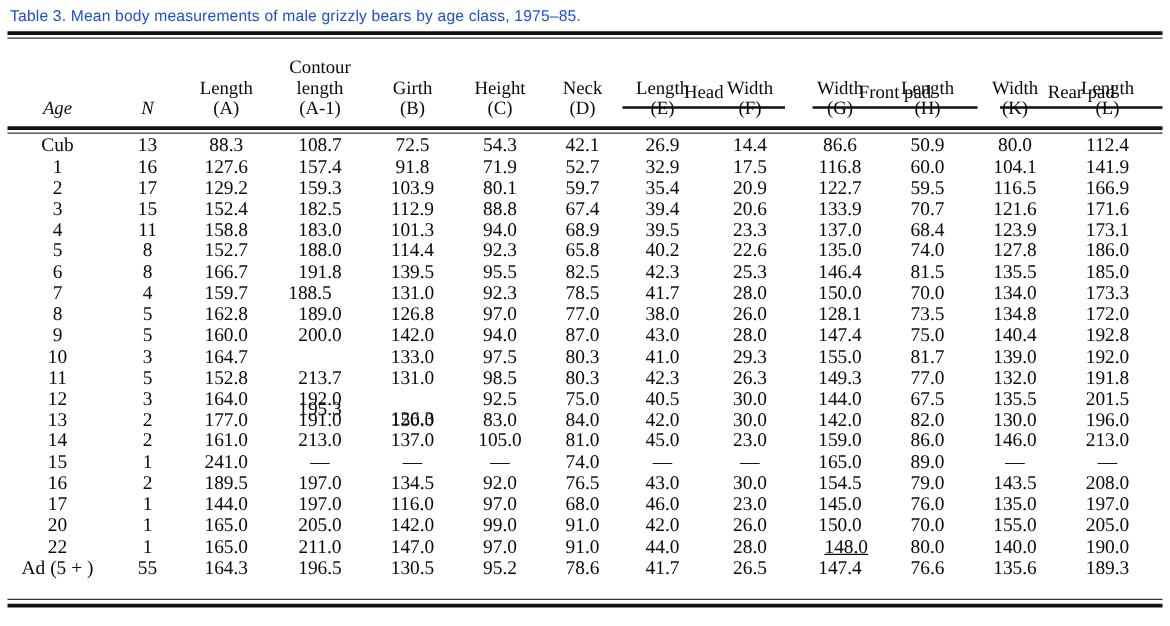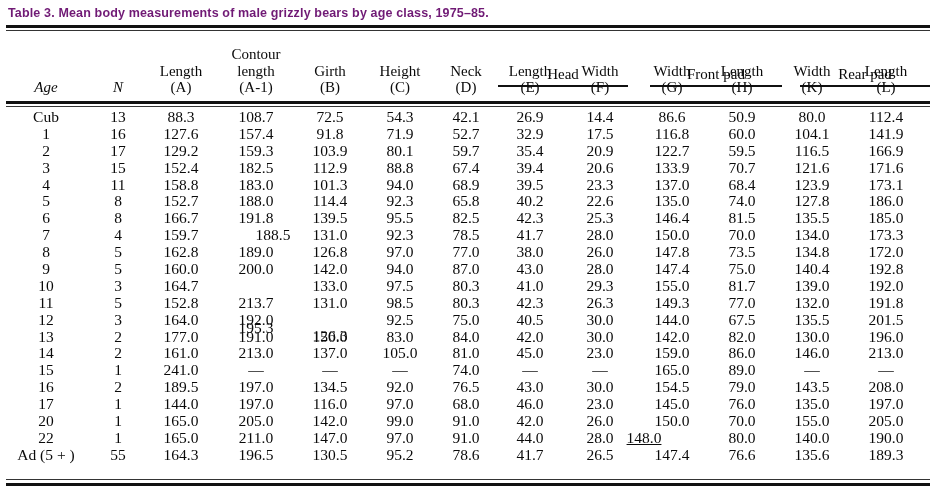--- a/index.html
+++ b/index.html
@@ -22,24 +22,24 @@
     box-sizing: border-box;
   }
 
   
   .caption {
     position: absolute;
     left: 8px;
     top: 6px;
     width: 920px;
     font-family: "Liberation Sans", "DejaVu Sans", sans-serif;
-    font-weight: bold;
+    font-weight: normal;
     font-size: 12.5px;
     letter-spacing: 0.15px;
-    color: #701a75;
+    color: #1d4ed8;
     white-space: nowrap;
   }
 
   
   .rule {
     position: absolute;
     left: 6px;
     width: 924px;
     background: #111;
   }
@@ -281,42 +281,42 @@
         <div class="cell" style="left: 545px; width: 110px;">25.3</div>
         <div class="cell" style="left: 617px; width: 110px;">146.4</div>
         <div class="cell" style="left: 687px; width: 110px;">81.5</div>
         <div class="cell" style="left: 757px; width: 110px;">135.5</div>
         <div class="cell" style="left: 831px; width: 110px;">185.0</div>
       </div>
       <div class="row">
         <div class="cell" style="left: -9px; width: 110px;">7</div>
         <div class="cell" style="left: 63px; width: 110px;">4</div>
         <div class="cell" style="left: 126px; width: 110px;">159.7</div>
-        <div class="cell" style="left: 218px; width: 110px;">188.5</div>
+        <div class="cell" style="left: 193px; width: 110px;">188.5</div>
         <div class="cell" style="left: 275px; width: 110px;">131.0</div>
         <div class="cell" style="left: 345px; width: 110px;">92.3</div>
         <div class="cell" style="left: 411px; width: 110px;">78.5</div>
         <div class="cell" style="left: 475px; width: 110px;">41.7</div>
         <div class="cell" style="left: 545px; width: 110px;">28.0</div>
         <div class="cell" style="left: 617px; width: 110px;">150.0</div>
         <div class="cell" style="left: 687px; width: 110px;">70.0</div>
         <div class="cell" style="left: 757px; width: 110px;">134.0</div>
         <div class="cell" style="left: 831px; width: 110px;">173.3</div>
       </div>
       <div class="row">
         <div class="cell" style="left: -9px; width: 110px;">8</div>
         <div class="cell" style="left: 63px; width: 110px;">5</div>
         <div class="cell" style="left: 126px; width: 110px;">162.8</div>
         <div class="cell" style="left: 201px; width: 110px;">189.0</div>
         <div class="cell" style="left: 275px; width: 110px;">126.8</div>
         <div class="cell" style="left: 345px; width: 110px;">97.0</div>
         <div class="cell" style="left: 411px; width: 110px;">77.0</div>
         <div class="cell" style="left: 475px; width: 110px;">38.0</div>
         <div class="cell" style="left: 545px; width: 110px;">26.0</div>
-        <div class="cell" style="left: 617px; width: 110px;">147.8</div>
+        <div class="cell" style="left: 617px; width: 110px;">128.1</div>
         <div class="cell" style="left: 687px; width: 110px;">73.5</div>
         <div class="cell" style="left: 757px; width: 110px;">134.8</div>
         <div class="cell" style="left: 831px; width: 110px;">172.0</div>
       </div>
       <div class="row">
         <div class="cell" style="left: -9px; width: 110px;">9</div>
         <div class="cell" style="left: 63px; width: 110px;">5</div>
         <div class="cell" style="left: 126px; width: 110px;">160.0</div>
         <div class="cell" style="left: 201px; width: 110px;">200.0</div>
         <div class="cell" style="left: 275px; width: 110px;">142.0</div>
@@ -467,21 +467,21 @@
       <div class="row">
         <div class="cell" style="left: -9px; width: 110px;">22</div>
         <div class="cell" style="left: 63px; width: 110px;">1</div>
         <div class="cell" style="left: 126px; width: 110px;">165.0</div>
         <div class="cell" style="left: 201px; width: 110px;">211.0</div>
         <div class="cell" style="left: 275px; width: 110px;">147.0</div>
         <div class="cell" style="left: 345px; width: 110px;">97.0</div>
         <div class="cell" style="left: 411px; width: 110px;">91.0</div>
         <div class="cell" style="left: 475px; width: 110px;">44.0</div>
         <div class="cell" style="left: 545px; width: 110px;">28.0</div>
-        <div class="cell" style="left: 589px; width: 110px; text-decoration: underline;">148.0</div>
+        <div class="cell" style="left: 622px; width: 110px; text-decoration: underline;">148.0</div>
         <div class="cell" style="left: 687px; width: 110px;">80.0</div>
         <div class="cell" style="left: 757px; width: 110px;">140.0</div>
         <div class="cell" style="left: 831px; width: 110px;">190.0</div>
       </div>
       <div class="row">
         <div class="cell" style="left: -9px; width: 110px;">Ad (5 + )</div>
         <div class="cell" style="left: 63px; width: 110px;">55</div>
         <div class="cell" style="left: 126px; width: 110px;">164.3</div>
         <div class="cell" style="left: 201px; width: 110px;">196.5</div>
         <div class="cell" style="left: 275px; width: 110px;">130.5</div>

